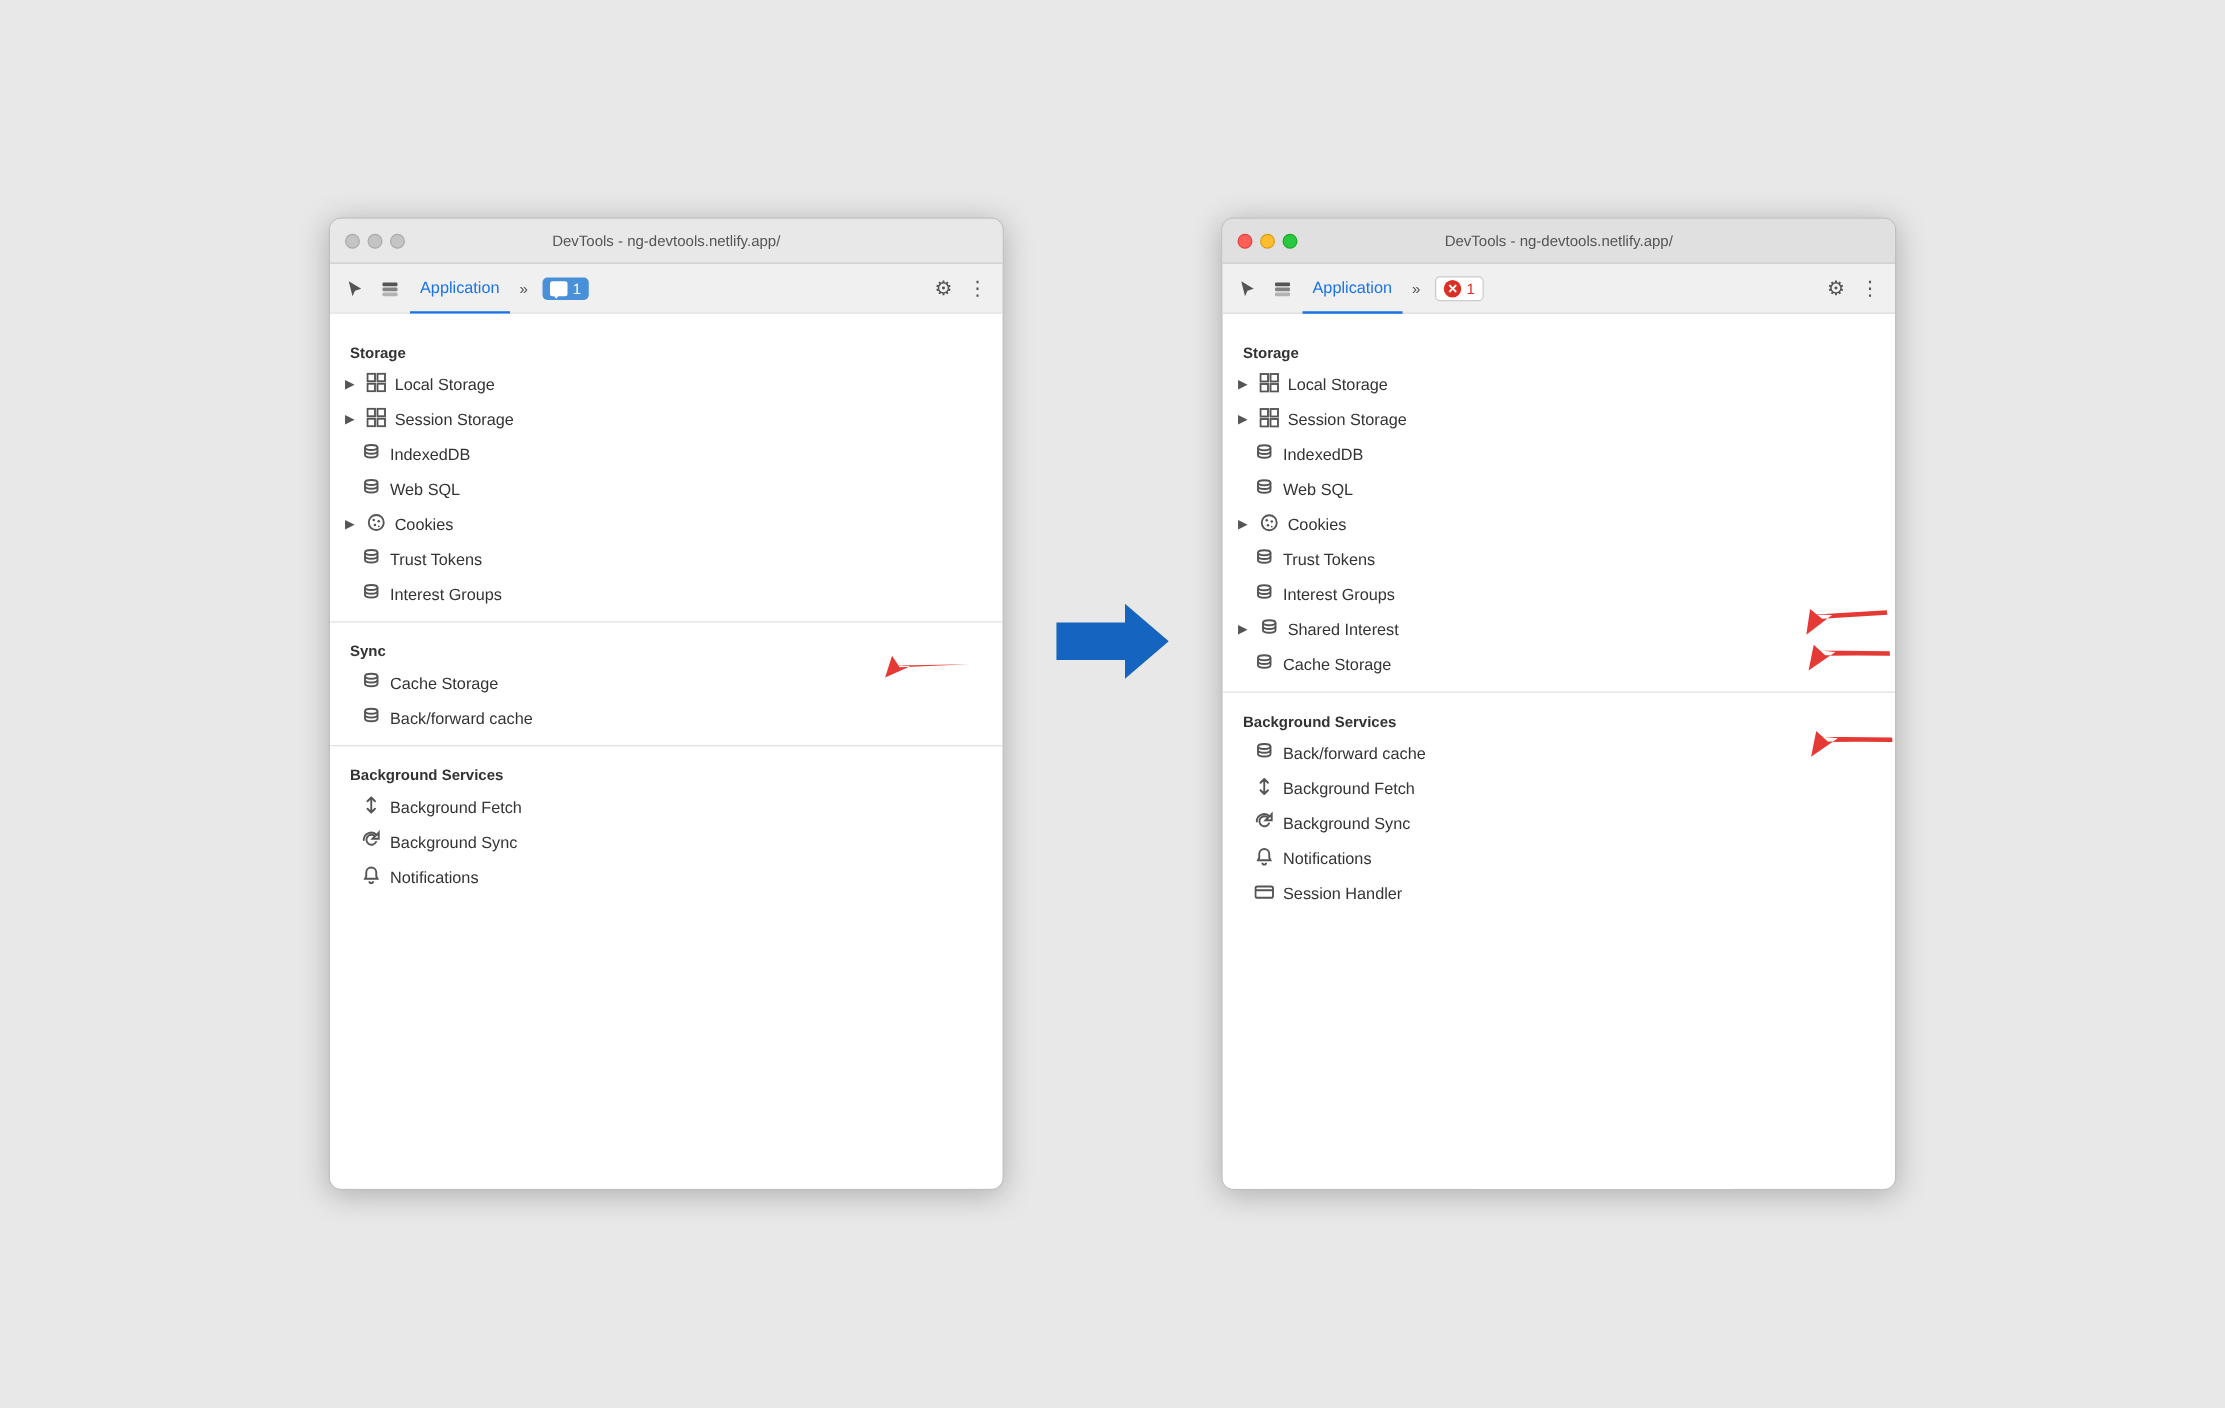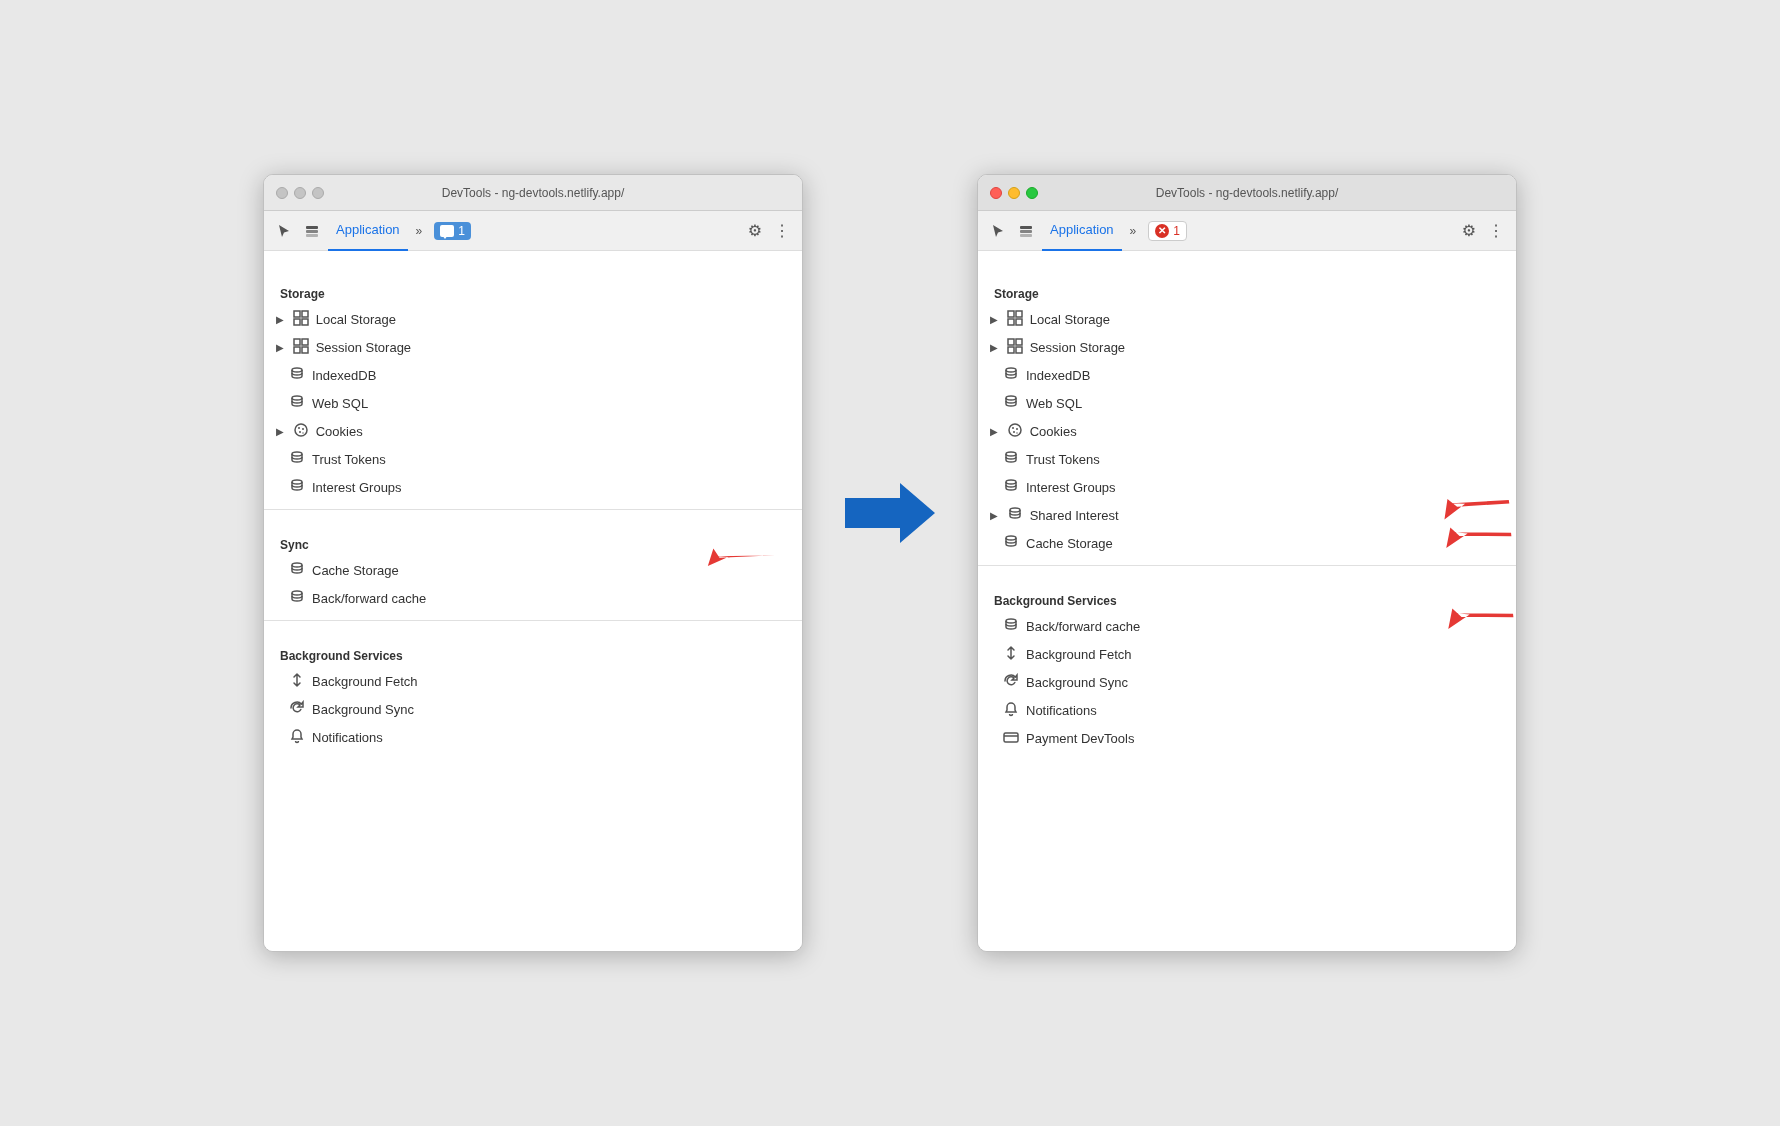--- a/index.html
+++ b/index.html
@@ -148,21 +148,21 @@
     }
     .sidebar::-webkit-scrollbar-thumb {
       background: #ccc;
       border-radius: 4px;
     }
     .section-header {
       font-size: 12px;
       font-weight: 600;
       color: #333;
       padding: 8px 16px 4px 16px;
-      margin-top: 20px;
+      margin-top: 8px;
     }
     .sidebar-item {
       display: flex;
       align-items: center;
       padding: 4px 16px 4px 24px;
       font-size: 13px;
       color: #333;
       cursor: pointer;
       gap: 6px;
       white-space: nowrap;
@@ -610,19 +610,19 @@
         <span>Notifications</span>
       </div>
 
       <div class="sidebar-item">
         <span class="item-icon">
           <svg width="16" height="16" viewBox="0 0 16 16">
               <rect x="1" y="4" width="14" height="9" rx="1.5" fill="none" stroke="#555" stroke-width="1.5"></rect>
               <path d="M1 7h14" stroke="#555" stroke-width="1.5"></path>
             </svg>
         </span>
-        <span>Payment DevTools</span>
+        <span>Session Handler</span>
       </div>
 
     </div>
   </div>
 
 </div>
 
 </body></html>

